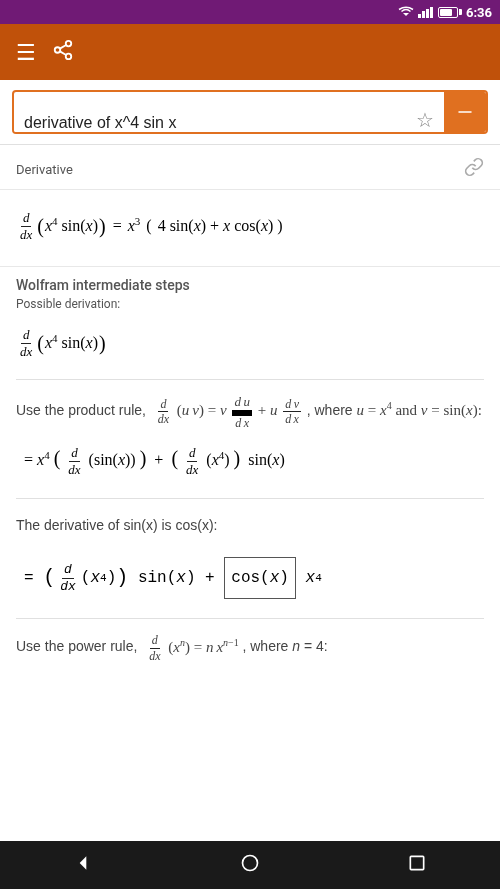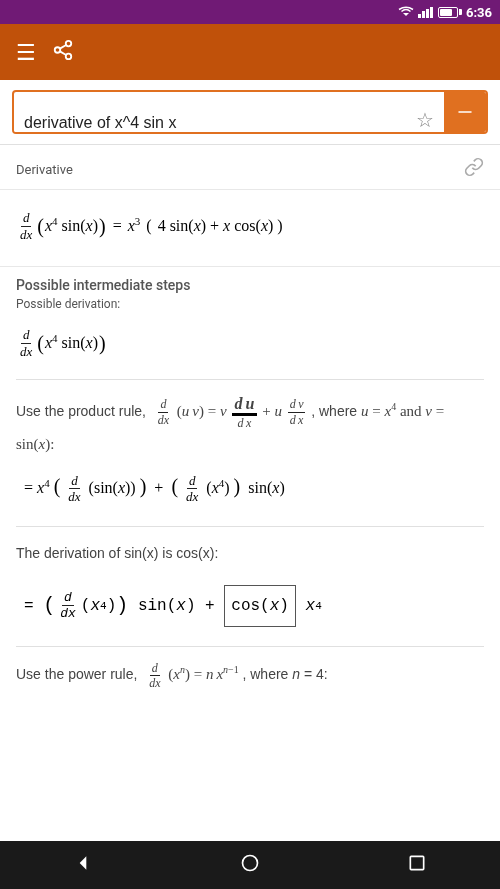--- a/index.html
+++ b/index.html
@@ -356,21 +356,21 @@
       <span style="font-family:'Times New Roman',serif; font-size:16px;">
         <i>x</i><sup style="font-size:11px;">3</sup>
         <span style="margin: 0 2px;">(</span>
         4 sin(<i>x</i>) + <i>x</i> cos(<i>x</i>)
         <span>)</span>
       </span>
     </div>
   </div>
 
   <div class="steps-section">
-    <div class="steps-title">Possible intermediate steps</div>
+    <div class="steps-title">Wolfram intermediate steps</div>
     <div class="steps-subtitle">Possible derivation:</div>
     <div class="steps-formula">
       <span class="frac">
         <span class="num"><i>d</i></span>
         <span class="den"><i>dx</i></span>
       </span>
       <span style="font-size:20px; margin: 0 1px;">(</span>
       <span style="font-family:'Times New Roman',serif; font-size:16px;"><i>x</i><sup style="font-size:11px;">4</sup> sin(<i>x</i>)</span>
       <span style="font-size:20px; margin: 0 1px;">)</span>
     </div>
@@ -381,21 +381,21 @@
   <div class="rule-section">
     <div class="rule-text">
       Use the product rule,&nbsp;
       <span class="math-inline">
         <span class="frac" style="display:inline-flex;">
           <span class="num" style="font-size:12px;border-bottom:1px solid #222;padding:0 2px;"><i>d</i></span>
           <span class="den" style="font-size:12px;padding:0 2px;"><i>dx</i></span>
         </span>
         (<i>u v</i>) = <i>v</i>
         <span class="frac" style="display:inline-flex;">
-          <span class="num" style="font-size:16px;border-bottom:3px solid #000000;padding:0 2px;font-weight:bold;"><i>d</i> <i>u</i></span>
+          <span class="num" style="font-size:13px;border-bottom:6px solid #000000;padding:0 2px;"><i>d</i> <i>u</i></span>
           <span class="den" style="font-size:12px;padding:0 2px;"><i>d x</i></span>
         </span>
         + <i>u</i>
         <span class="frac" style="display:inline-flex;">
           <span class="num" style="font-size:12px;border-bottom:1px solid #222;padding:0 2px;"><i>d</i> <i>v</i></span>
           <span class="den" style="font-size:12px;padding:0 2px;"><i>d x</i></span>
         </span>
       </span>,
       <span>where</span>
       <span class="math-inline"> <i>u</i> = <i>x</i><sup style="font-size:10px;">4</sup> and <i>v</i> = sin(<i>x</i>):</span>
@@ -421,21 +421,21 @@
         <span style="font-size:20px;">)</span>
         &nbsp;sin(<i>x</i>)
       </span>
     </div>
   </div>
 
   <div class="divider"></div>
 
   <div class="rule-section">
     <div class="rule-text">
-      <span>The derivation of sin(x) is cos(x):</span>
+      <span>The derivative of sin(x) is cos(x):</span>
     </div>
     <div class="rule-formula">
       <span style="font-size:16px; font-family:Liberation Mono, monospace; display:flex; align-items:center; flex-wrap: wrap; line-height: 2.4; margin-top: 12px;">
         =&nbsp;
         <span style="font-size:20px;">(</span>
         <span class="frac" style="display:inline-flex; vertical-align:middle; margin: 0 3px;">
           <span class="num" style="font-size:13px;border-bottom:1px solid #222;padding:0 2px;"><i>d</i></span>
           <span class="den" style="font-size:13px;padding:0 2px;"><i>dx</i></span>
         </span>
         (<i>x</i><sup style="font-size:11px;">4</sup>)

